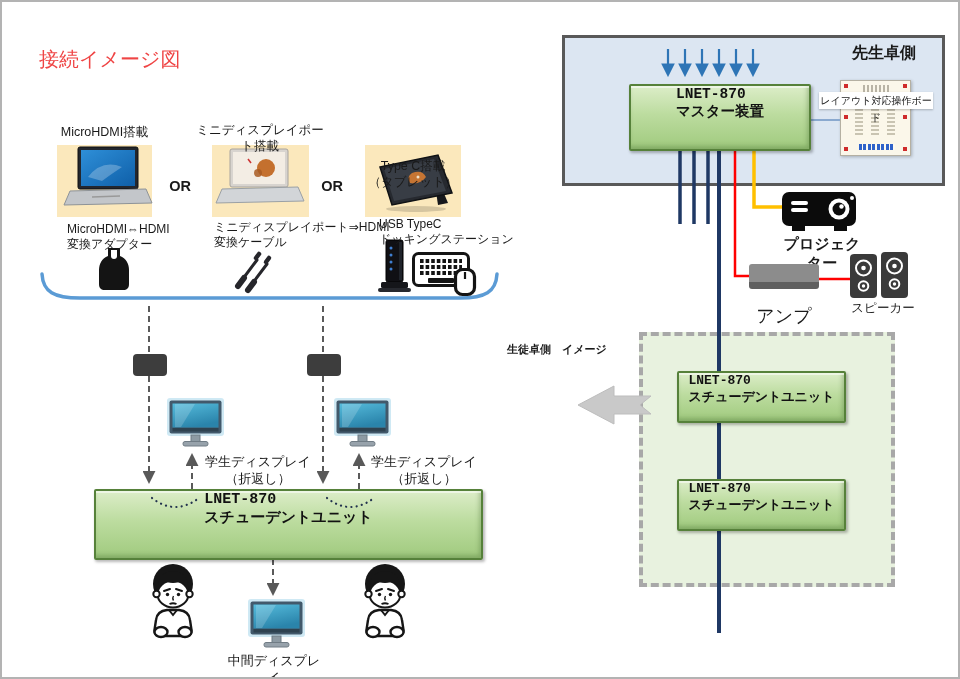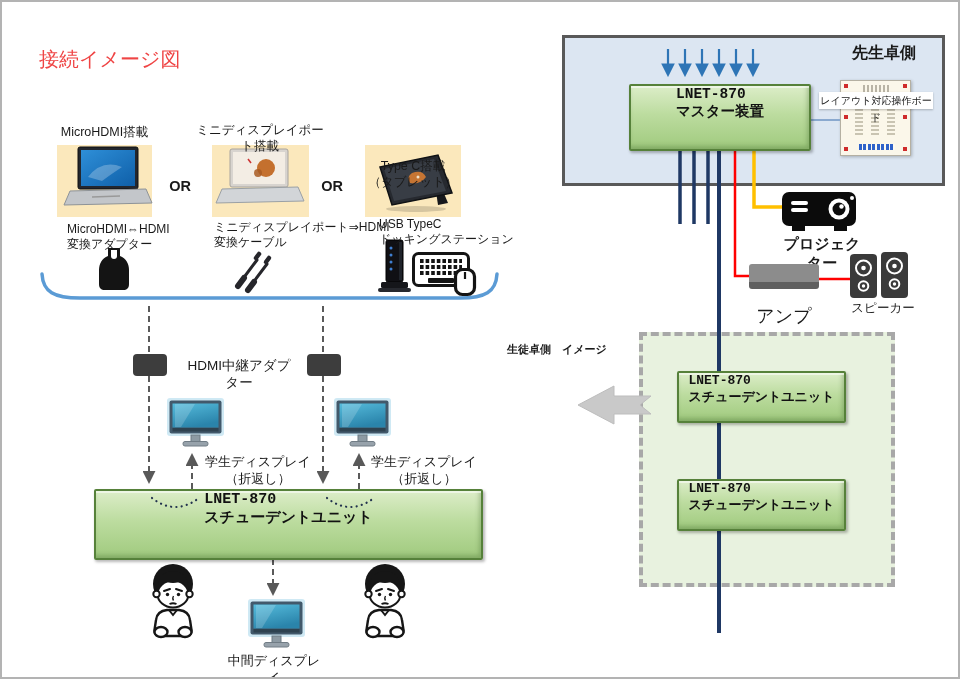--- a/index.html
+++ b/index.html
@@ -242,21 +242,20 @@
   <div class="lbl z3 ctr bold" style="left:158px;top:175px;width:40px;font-size:14.5px;">OR</div>
   <div class="lbl z3 ctr bold" style="left:310px;top:175px;width:40px;font-size:14.5px;">OR</div>
 
   <div class="lbl z3" style="left:65px;top:220px;font-size:12px;">MicroHDMI⇔HDMI
 変換アダプター</div>
   <div class="lbl z3" style="left:212px;top:218px;font-size:12px;">ミニディスプレイポート⇒HDMI
 変換ケーブル</div>
   <div class="lbl z3" style="left:377px;top:215px;font-size:12px;">USB TypeC
 ドッキングステーション</div>
 
-  <div class="lbl z3 ctr" style="left:181px;top:355px;width:112px;font-size:13.5px;">HDMI中継アダプター</div>
 
   <div class="lbl z3 ctr" style="left:200px;top:452px;width:112px;font-size:13px;">学生ディスプレイ
 （折返し）</div>
   <div class="lbl z3 ctr" style="left:366px;top:452px;width:112px;font-size:13px;">学生ディスプレイ
 （折返し）</div>
 
   <div class="green-box" style="left:92px;top:487px;width:385px;height:67px;">
     <div class="txt" style="font-size:15px;">LNET-870
 スチューデントユニット</div>
   </div>

